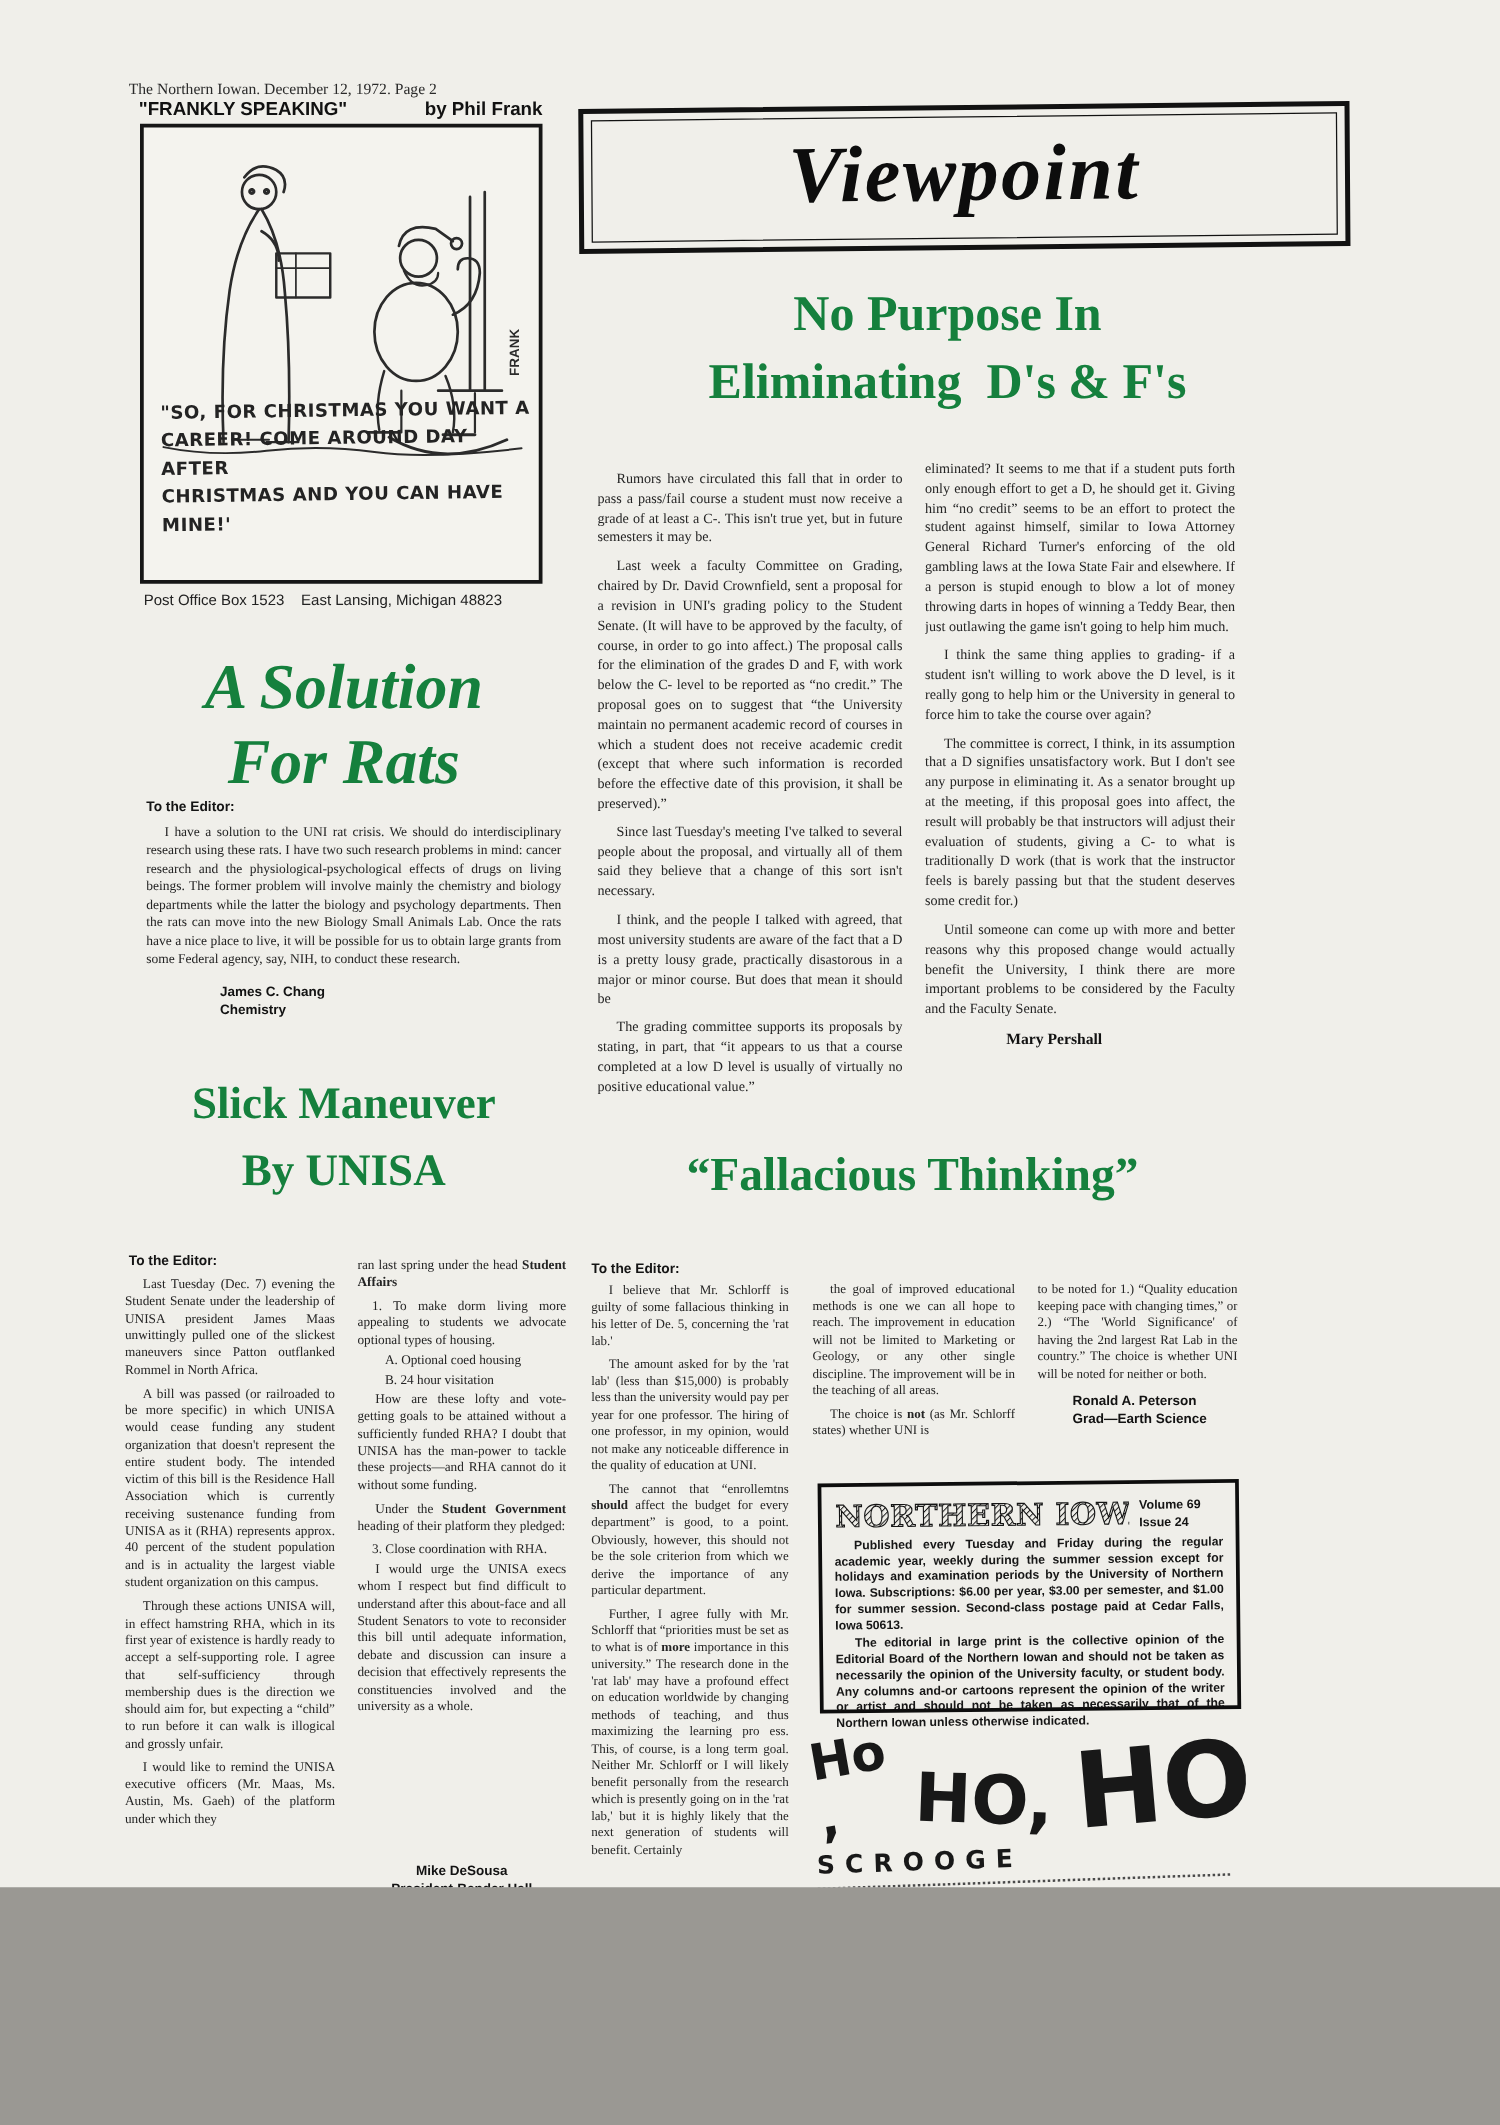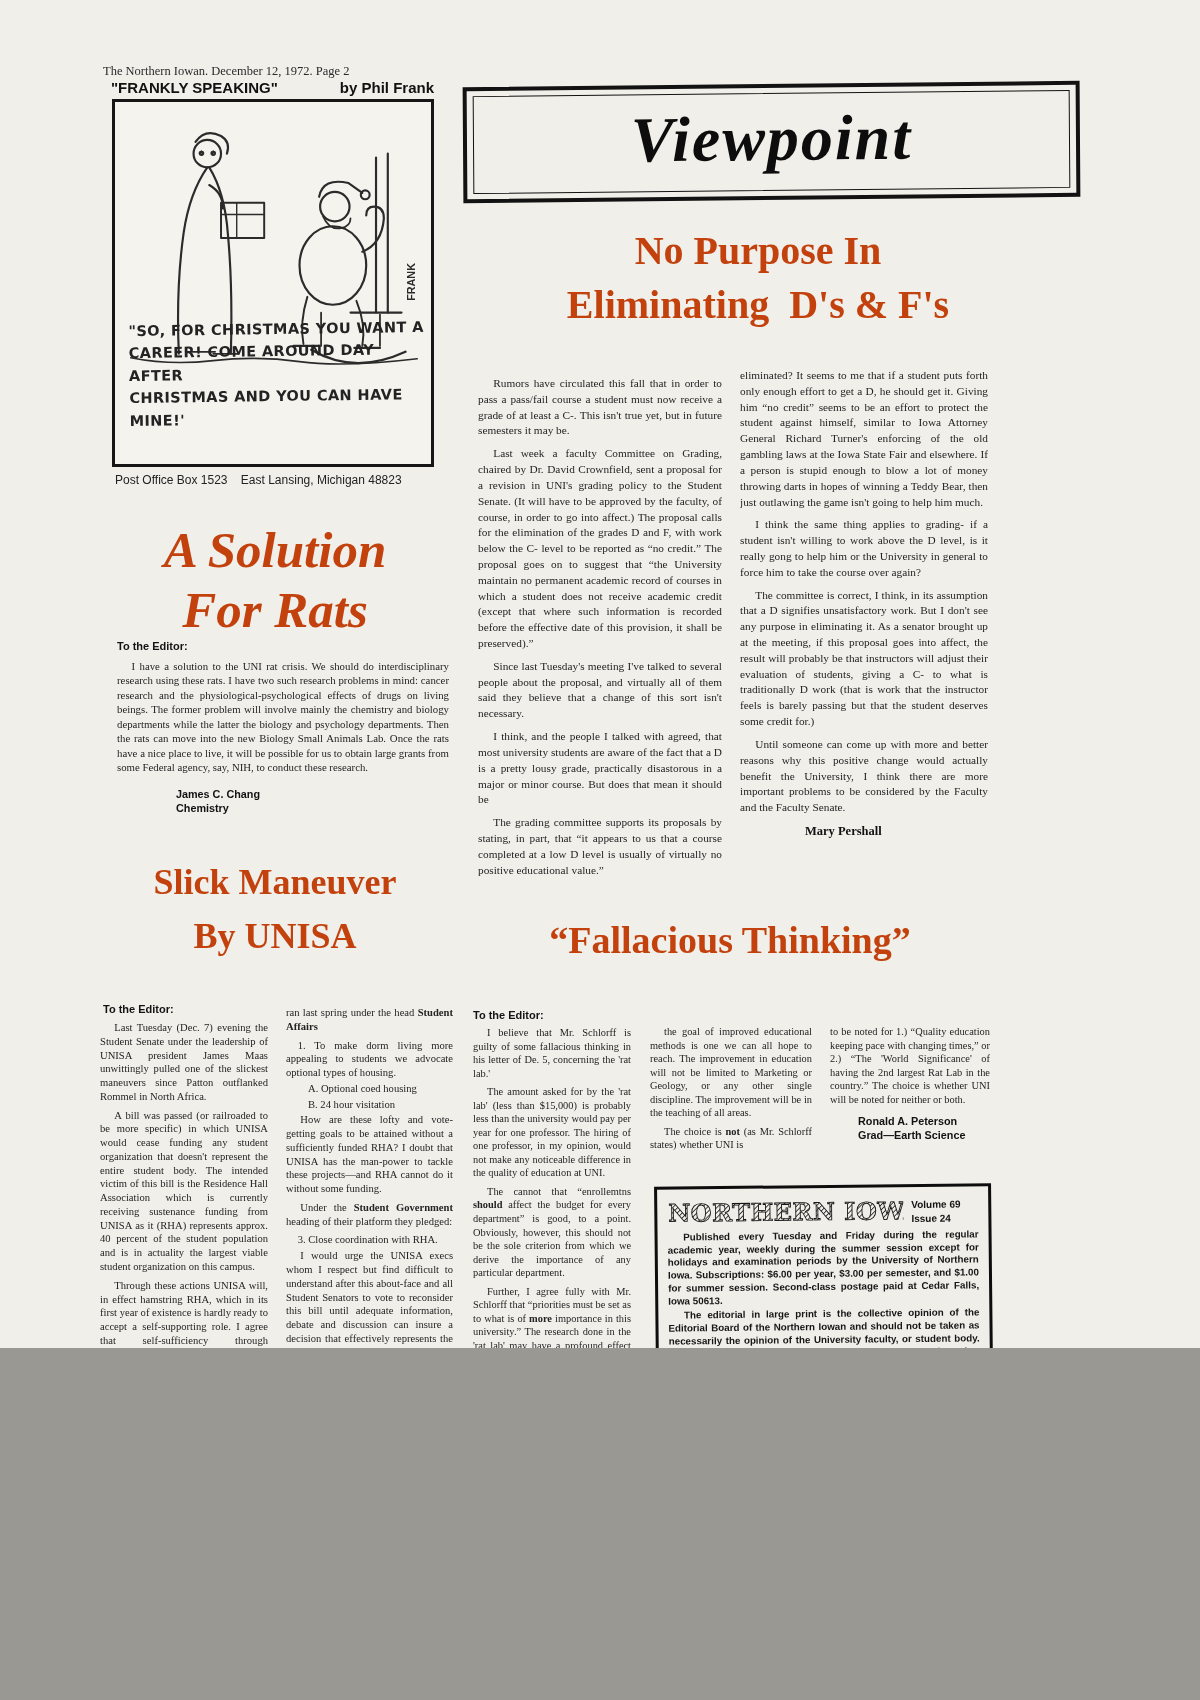--- a/index.html
+++ b/index.html
@@ -1,33 +1,33 @@
 <!DOCTYPE html>
 <html><head>
 <meta charset="utf-8">
 <style>
   * { margin:0; padding:0; box-sizing:border-box; }
   html,body { background:#9a9893; }
   .page {
-    position:relative; width:1200px; height:1348px;
+    position:relative; width:1200px; height:1510px;
     background:#f0efea;
     font-family:"Liberation Serif", serif;
     color:#1d1d1d; overflow:hidden;
   }
   .abs { position:absolute; }
 
   
   .news { text-align:justify; color:#242424; }
   .news p { margin:0 0 5px 0; }
   .news p.ind { text-indent:1.35em; }
   .news p.li1 { text-indent:1.1em; margin-bottom:2px; }
   .news p.li2 { padding-left:22px; margin-bottom:2px; }
   .salut { font-family:"Liberation Sans", sans-serif; font-weight:bold; font-size:11px; color:#141414; }
   .sig { font-family:"Liberation Sans", sans-serif; font-weight:bold; font-size:10.8px; line-height:1.3; color:#121212; }
-  .headline { font-family:"Liberation Serif", serif; font-weight:bold; text-align:center; color:#c2410c; }
+  .headline { font-family:"Liberation Serif", serif; font-weight:bold; text-align:center; color:#15803d; }
 
   
   .page-header { font-size:12.5px; color:#2a2a2a; }
   .comic-titlebar { display:flex; justify-content:space-between; align-items:baseline;
     font-family:"Liberation Sans", sans-serif; font-weight:bold; font-size:15px; color:#111; }
   .comic-frame { border:3px solid #161616; background:#f4f3ee; }
   .comic-art { position:absolute; left:4px; top:2px; width:310px; height:268px; }
   .comic-caption { position:absolute; left:14px; bottom:34px; width:296px;
     font-family:"DejaVu Sans", sans-serif; font-weight:bold; font-size:14.5px; line-height:1.55;
     letter-spacing:.4px; color:#232323; transform:rotate(-.8deg); }
@@ -180,21 +180,21 @@
     <p class="ind">Rumors have circulated this fall that in order to pass a pass/fail course a student must now receive a grade of at least a C-. This isn't true yet, but in future semesters it may be.</p>
     <p class="ind">Last week a faculty Committee on Grading, chaired by Dr. David Crownfield, sent a proposal for a revision in UNI's grading policy to the Student Senate. (It will have to be approved by the faculty, of course, in order to go into affect.) The proposal calls for the elimination of the grades D and F, with work below the C- level to be reported as “no credit.” The proposal goes on to suggest that “the University maintain no permanent academic record of courses in which a student does not receive academic credit (except that where such information is recorded before the effective date of this provision, it shall be preserved).”</p>
     <p class="ind">Since last Tuesday's meeting I've talked to several people about the proposal, and virtually all of them said they believe that a change of this sort isn't necessary.</p>
     <p class="ind">I think, and the people I talked with agreed, that most university students are aware of the fact that a D is a pretty lousy grade, practically disastorous in a major or minor course. But does that mean it should be</p>
     <p class="ind">The grading committee supports its proposals by stating, in part, that “it appears to us that a course completed at a low D level is usually of virtually no positive educational value.”</p>
   </div>
   <div class="abs news vp-col" style="left:740px; top:368px; width:248px; height:545px;">
     <p>eliminated? It seems to me that if a student puts forth only enough effort to get a D, he should get it. Giving him “no credit” seems to be an effort to protect the student against himself, similar to Iowa Attorney General Richard Turner's enforcing of the old gambling laws at the Iowa State Fair and elsewhere. If a person is stupid enough to blow a lot of money throwing darts in hopes of winning a Teddy Bear, then just outlawing the game isn't going to help him much.</p>
     <p class="ind">I think the same thing applies to grading- if a student isn't willing to work above the D level, is it really gong to help him or the University in general to force him to take the course over again?</p>
     <p class="ind">The committee is correct, I think, in its assumption that a D signifies unsatisfactory work. But I don't see any purpose in eliminating it. As a senator brought up at the meeting, if this proposal goes into affect, the result will probably be that instructors will adjust their evaluation of students, giving a C- to what is traditionally D work (that is work that the instructor feels is barely passing but that the student deserves some credit for.)</p>
-    <p class="ind">Until someone can come up with more and better reasons why this positive change would actually benefit the University, I think there are more important problems to be considered by the Faculty and the Faculty Senate.</p>
+    <p class="ind">Until someone can come up with more and better reasons why this proposed change would actually benefit the University, I think there are more important problems to be considered by the Faculty and the Faculty Senate.</p>
     <div class="vp-byline">Mary Pershall</div>
   </div>
 
   <div class="abs headline fall-title" style="left:460px; top:918px; width:540px;">“Fallacious Thinking”</div>
 
   <div class="abs news fall-col" style="left:473px; top:1008px; width:158px; height:508px;">
     <div class="salut" style="margin-bottom:4px;">To the Editor:</div>
     <p class="ind">I believe that Mr. Schlorff is guilty of some fallacious thinking in his letter of De. 5, concerning the 'rat lab.'</p>
     <p class="ind">The amount asked for by the 'rat lab' (less than $15,000) is probably less than the university would pay per year for one professor. The hiring of one professor, in my opinion, would not make any noticeable difference in the quality of education at UNI.</p>
     <p class="ind"><span>The cannot that “enrollemtns </span><b>should</b><span> affect the budget for every department” is good, to a point. Obviously, however, this should not be the sole criterion from which we derive the importance of any particular department.</span></p>

